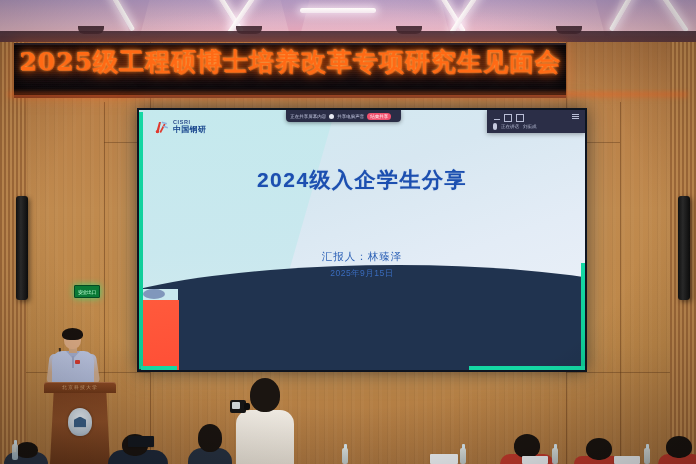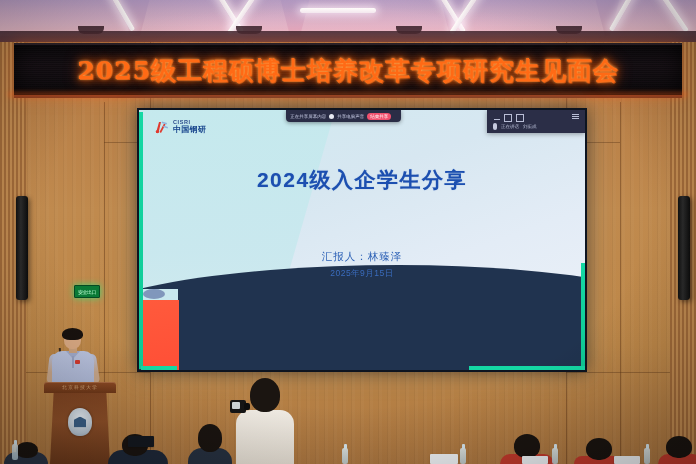--- a/index.html
+++ b/index.html
@@ -89,27 +89,27 @@
     position: absolute;
     top: 0; height: 422px; width: 26px;
     background: repeating-linear-gradient(90deg,
       #a06a39 0px, #a06a39 2px, #c08a50 2px, #c08a50 4px);
   }
 
   
   .led-banner {
     position: absolute;
     left: 14px; top: 43px;
-    width: 668px; height: 50px;
+    width: 552px; height: 50px;
     background: linear-gradient(180deg, #141015 0%, #1a1318 40%, #120e12 100%);
     border-top: 2px solid #2b2026;
     border-bottom: 3px solid #7a3a22;
     box-shadow: 0 0 14px rgba(255,110,40,0.35), inset 0 0 22px rgba(0,0,0,0.8);
     display: flex;
-    align-items: center;
+    align-items: flex-start;
     justify-content: center;
     overflow: hidden;
   }
   .led-banner::after {
     content: "";
     position: absolute;
     inset: 0;
     background: repeating-linear-gradient(0deg,
       rgba(0,0,0,0.30) 0px, rgba(0,0,0,0.30) 1px,
       rgba(255,255,255,0.0) 1px, rgba(255,255,255,0.0) 2px);

